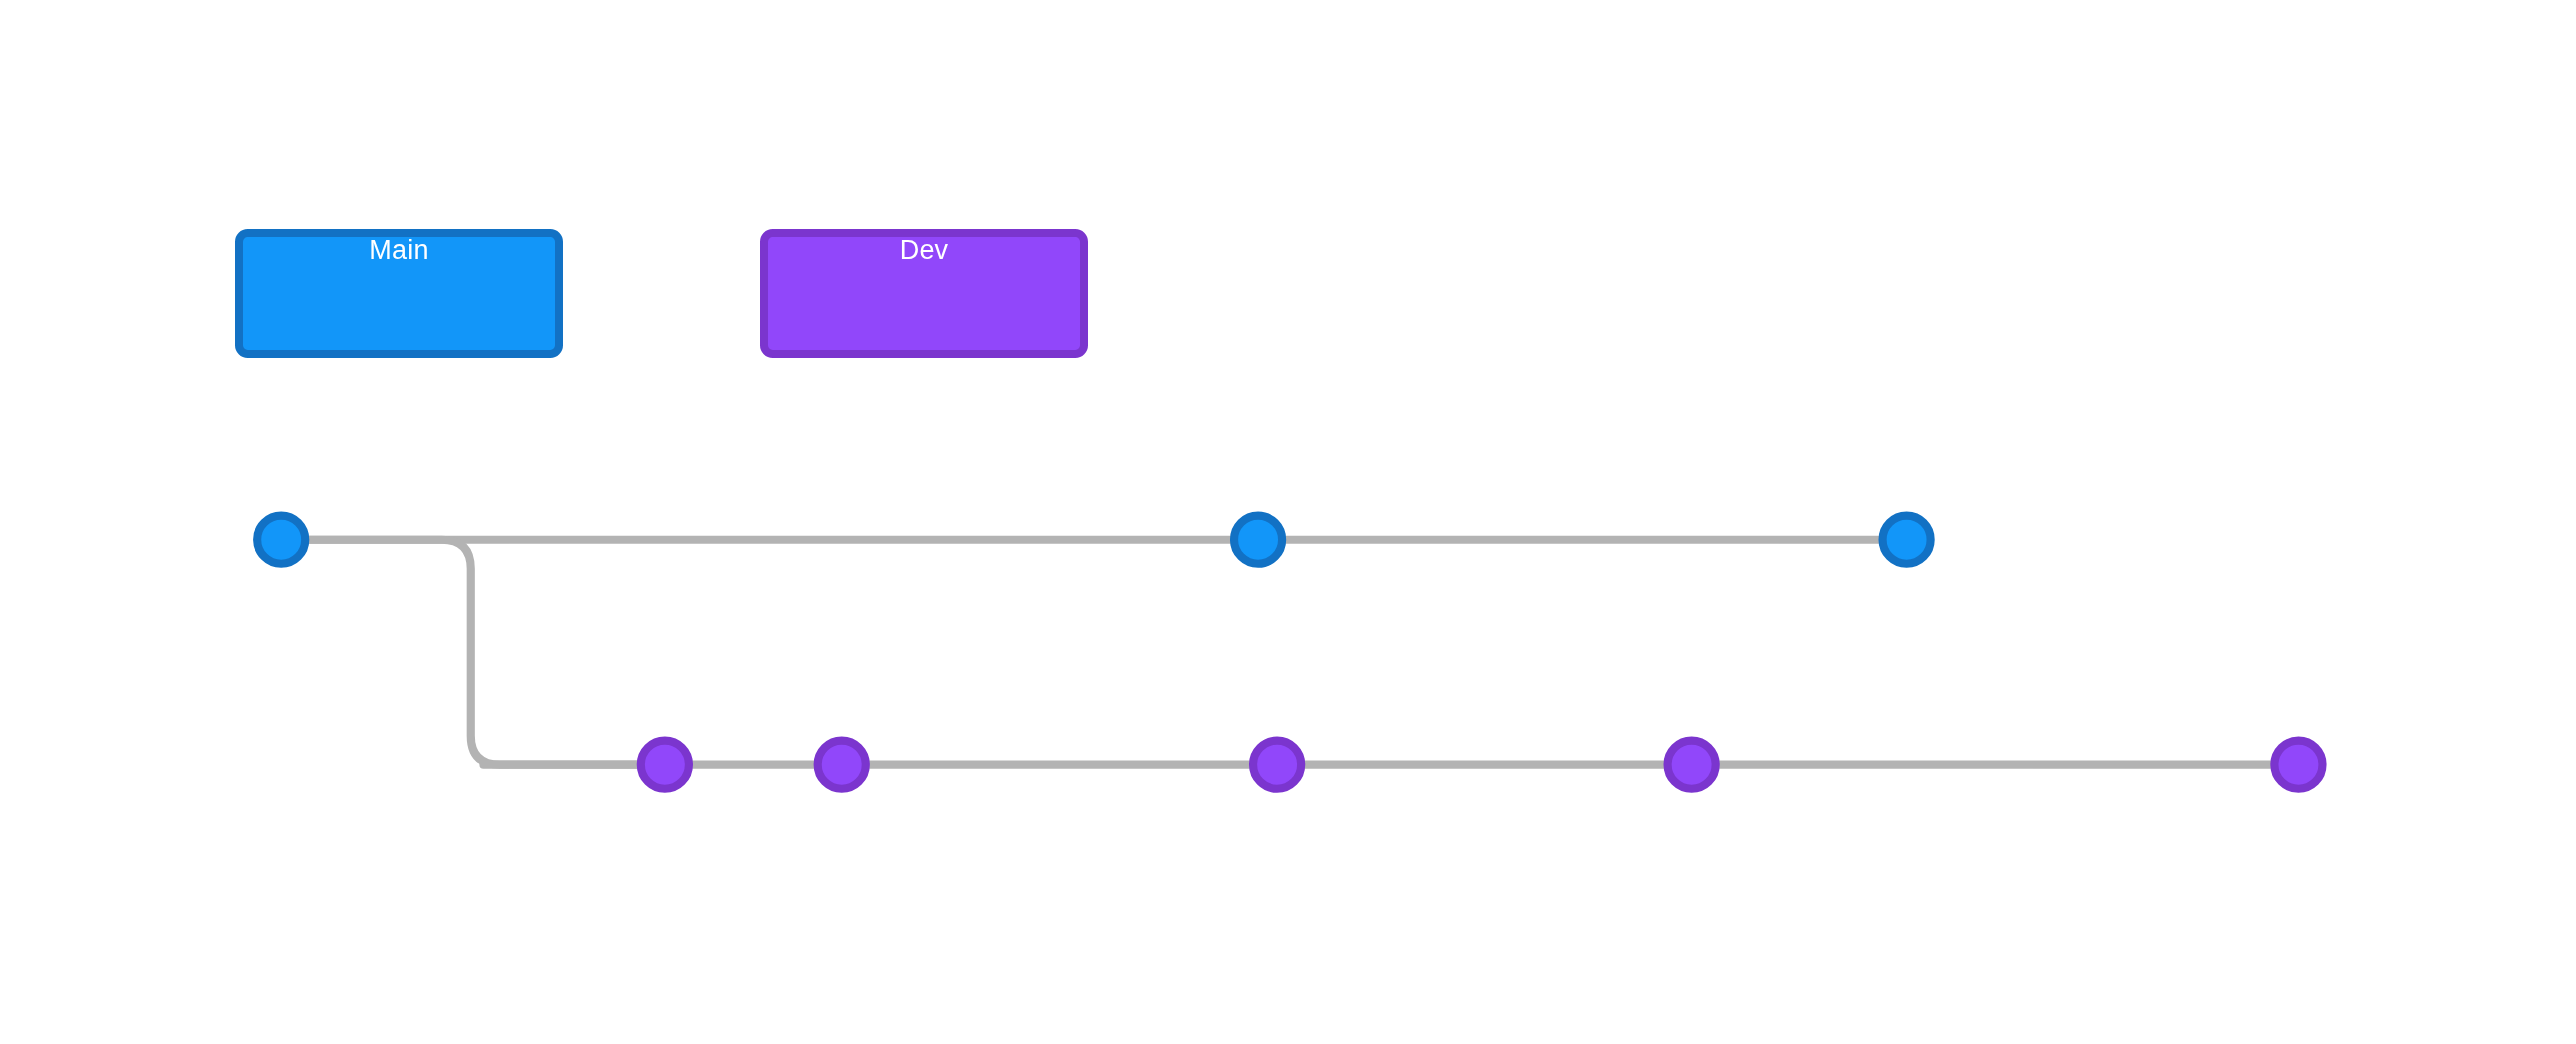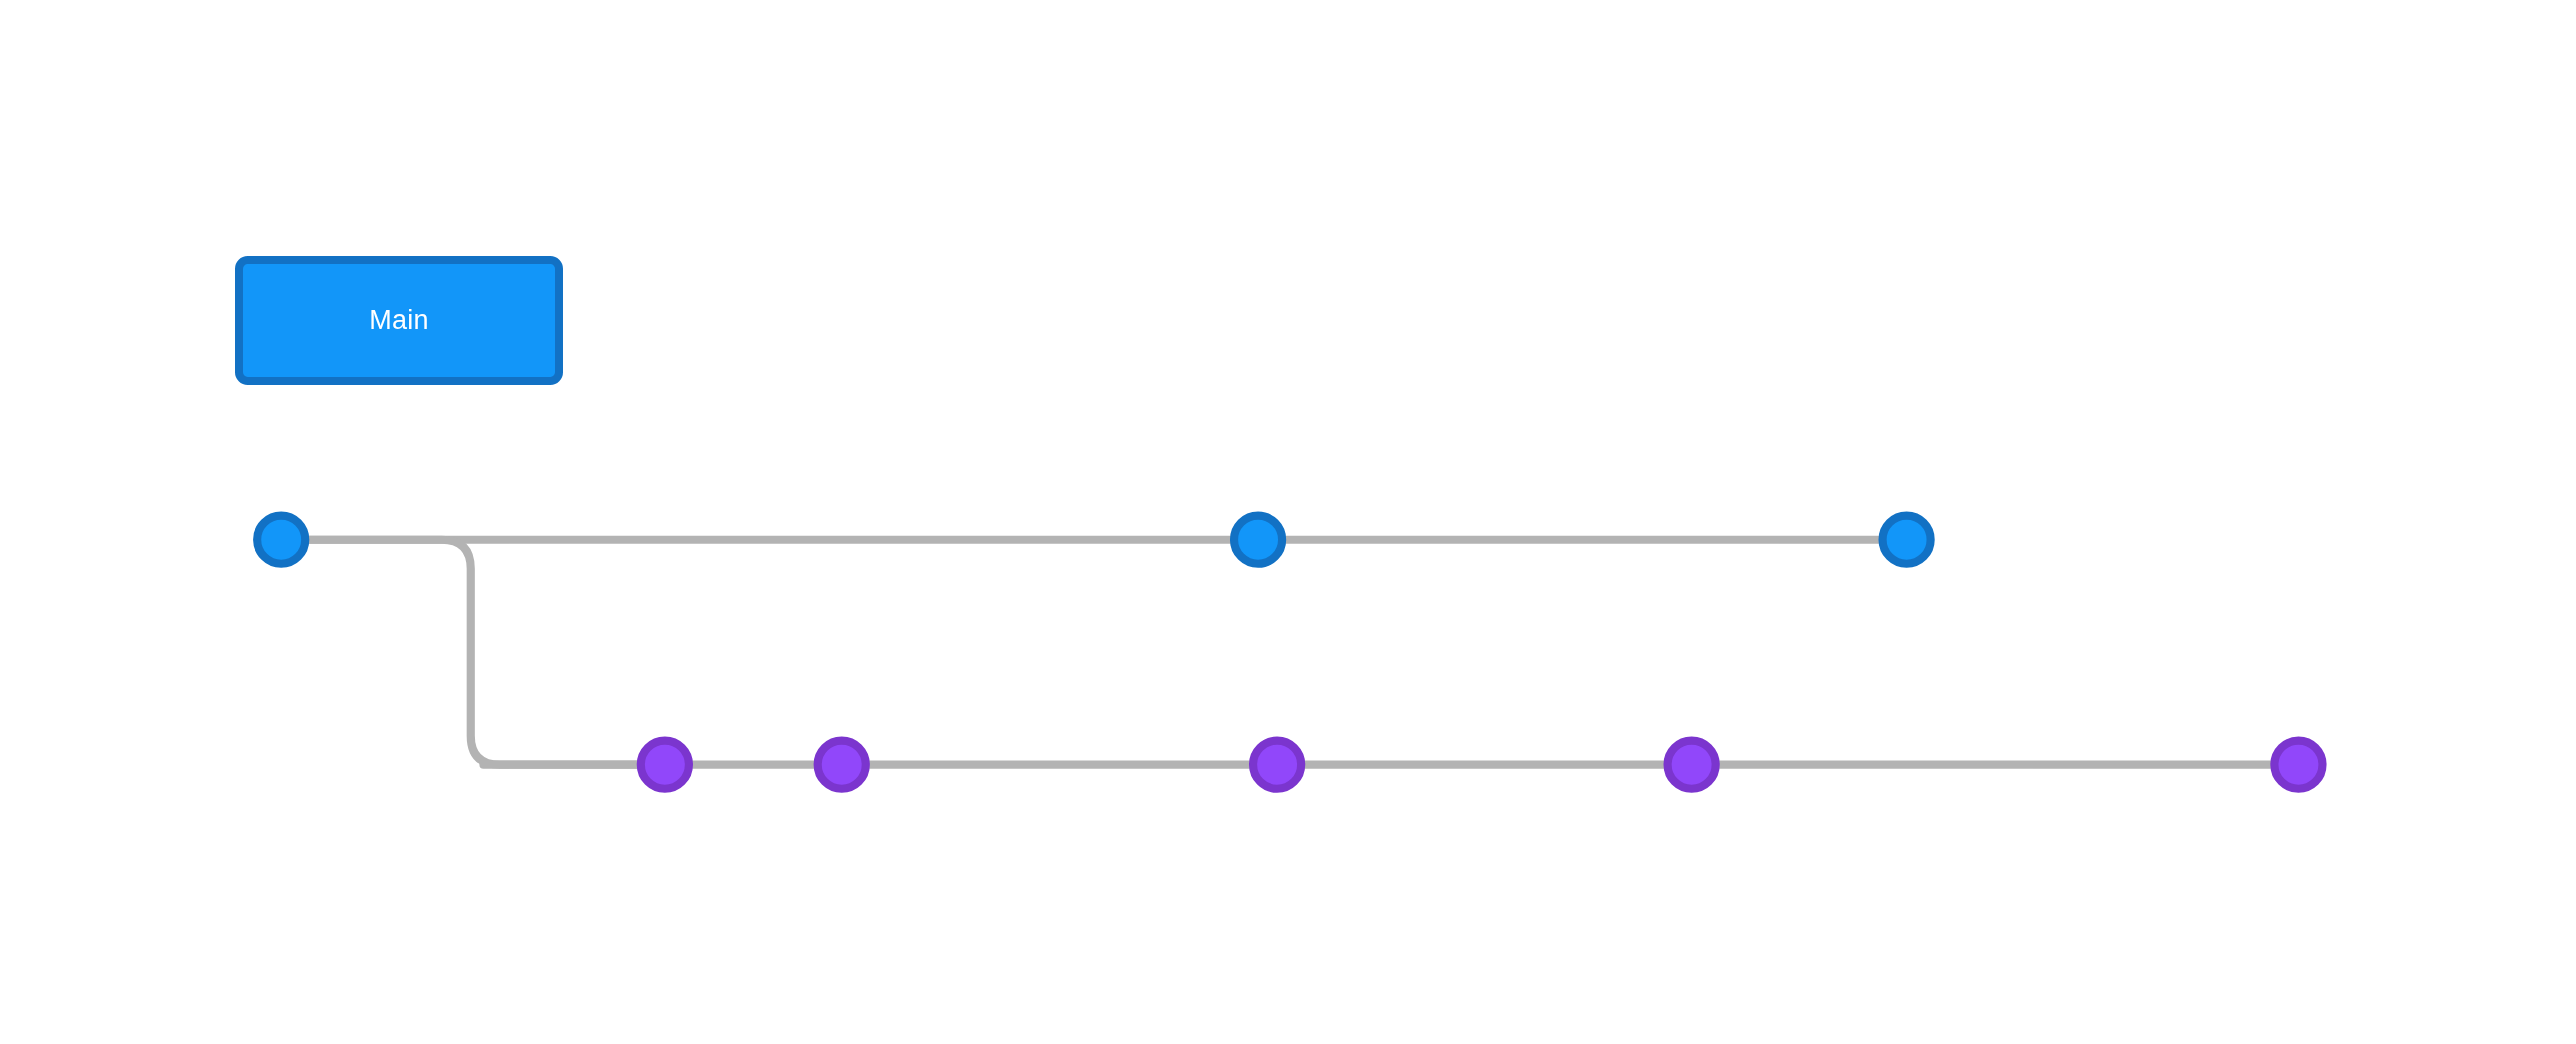--- a/index.html
+++ b/index.html
@@ -22,31 +22,30 @@
     position: absolute;
     left: 0;
     top: 0;
     width: 2576px;
     height: 1045px;
     display: block;
   }
   .branch-label {
     position: absolute;
     display: flex;
-    align-items: center;
+    align-items: flex-start;
     justify-content: center;
     box-sizing: border-box;
     color: #ffffff;
     font-family: "Liberation Sans", sans-serif;
     font-size: 27px;
     font-weight: 400;
     letter-spacing: 0.2px;
     line-height: 1;
     user-select: none;
-    margin-top: 27px;
   }
 </style>
 </head>
 <body>
 
 <div id="canvas">
 
   <svg id="graph-svg" viewBox="0 0 2840 1152" preserveAspectRatio="none">
 
     <line x1="341" y1="595" x2="2071" y2="595" stroke="#b3b3b3" stroke-width="9" stroke-linecap="round"></line>
@@ -64,15 +63,19 @@
     <circle cx="1408" cy="843" r="26.5" fill="#9147fa" stroke="#7b35ce" stroke-width="9"></circle>
     <circle cx="1865" cy="843" r="26.5" fill="#9147fa" stroke="#7b35ce" stroke-width="9"></circle>
     <circle cx="2534" cy="843" r="26.5" fill="#9147fa" stroke="#7b35ce" stroke-width="9"></circle>
   </svg>
 
   <div class="branch-label" style="left:235px; top:229px; width:328px; height:129px;
               background:#1296f9; border:8.2px solid #1271c4; border-radius:12.7px;">
     <span>Main</span>
   </div>
 
+  <div class="branch-label" style="left:760px; top:229px; width:328px; height:129px;
+              background:#9147fa; border:8.2px solid #7b35ce; border-radius:12.7px;">
+    <span>Dev</span>
+  </div>
 
 </div>
 
 
 </body></html>

